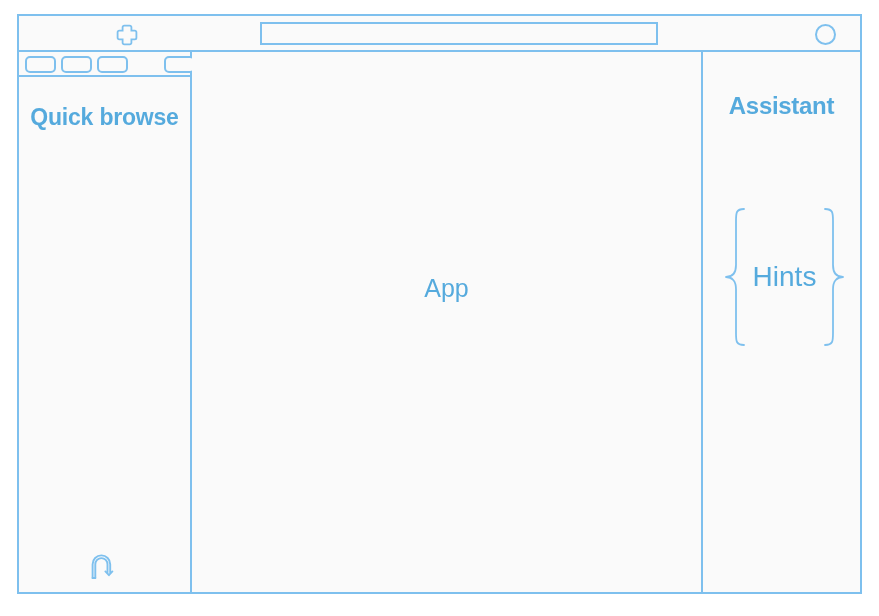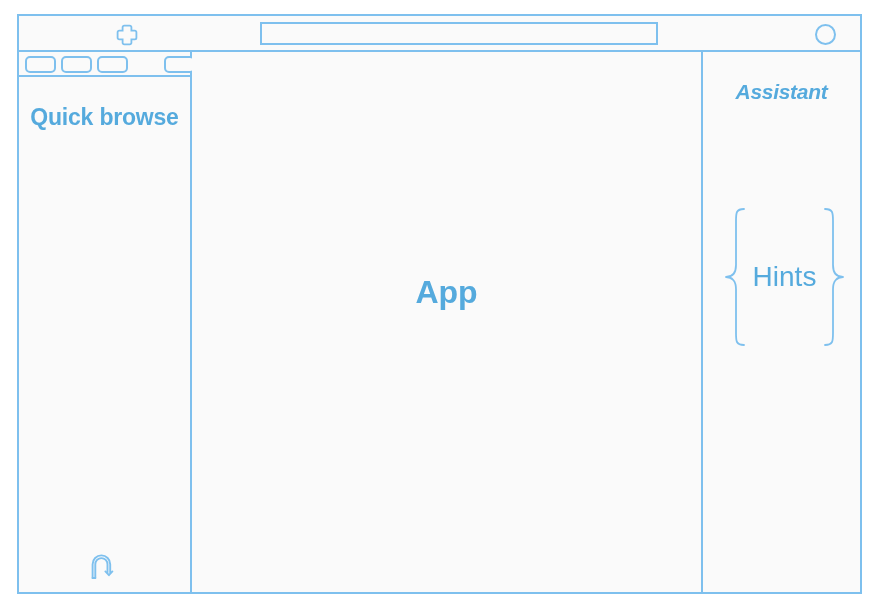--- a/index.html
+++ b/index.html
@@ -157,45 +157,44 @@
     display: flex;
     align-items: center;
     justify-content: center;
   }
   .app-label {
     position: absolute;
     top: 222px;
     left: 0;
     right: 0;
     text-align: center;
-    font-size: 32px;
-    font-weight: bold;
+    font-size: 25px;
+    font-weight: normal;
     color: #55aadd;
   }
 
   
   .assistant {
     position: relative;
     width: 159px;
     flex: 0 0 159px;
     box-sizing: border-box;
     border-left: 2px solid #7ec0ee;
     background: #fafafa;
   }
   .assistant-title {
     position: absolute;
     left: 0;
     right: 0;
-    top: 28px;
+    top: 40px;
     text-align: center;
-    font-size: 21px;
+    font-size: 24px;
     font-weight: bold;
     color: #55aadd;
     letter-spacing: -0.3px;
-    font-style: italic;
   }
 
   .hints-block {
     position: absolute;
     left: 12px;
     right: 6px;
     top: 155px;
     height: 140px;
     display: flex;
     align-items: center;

